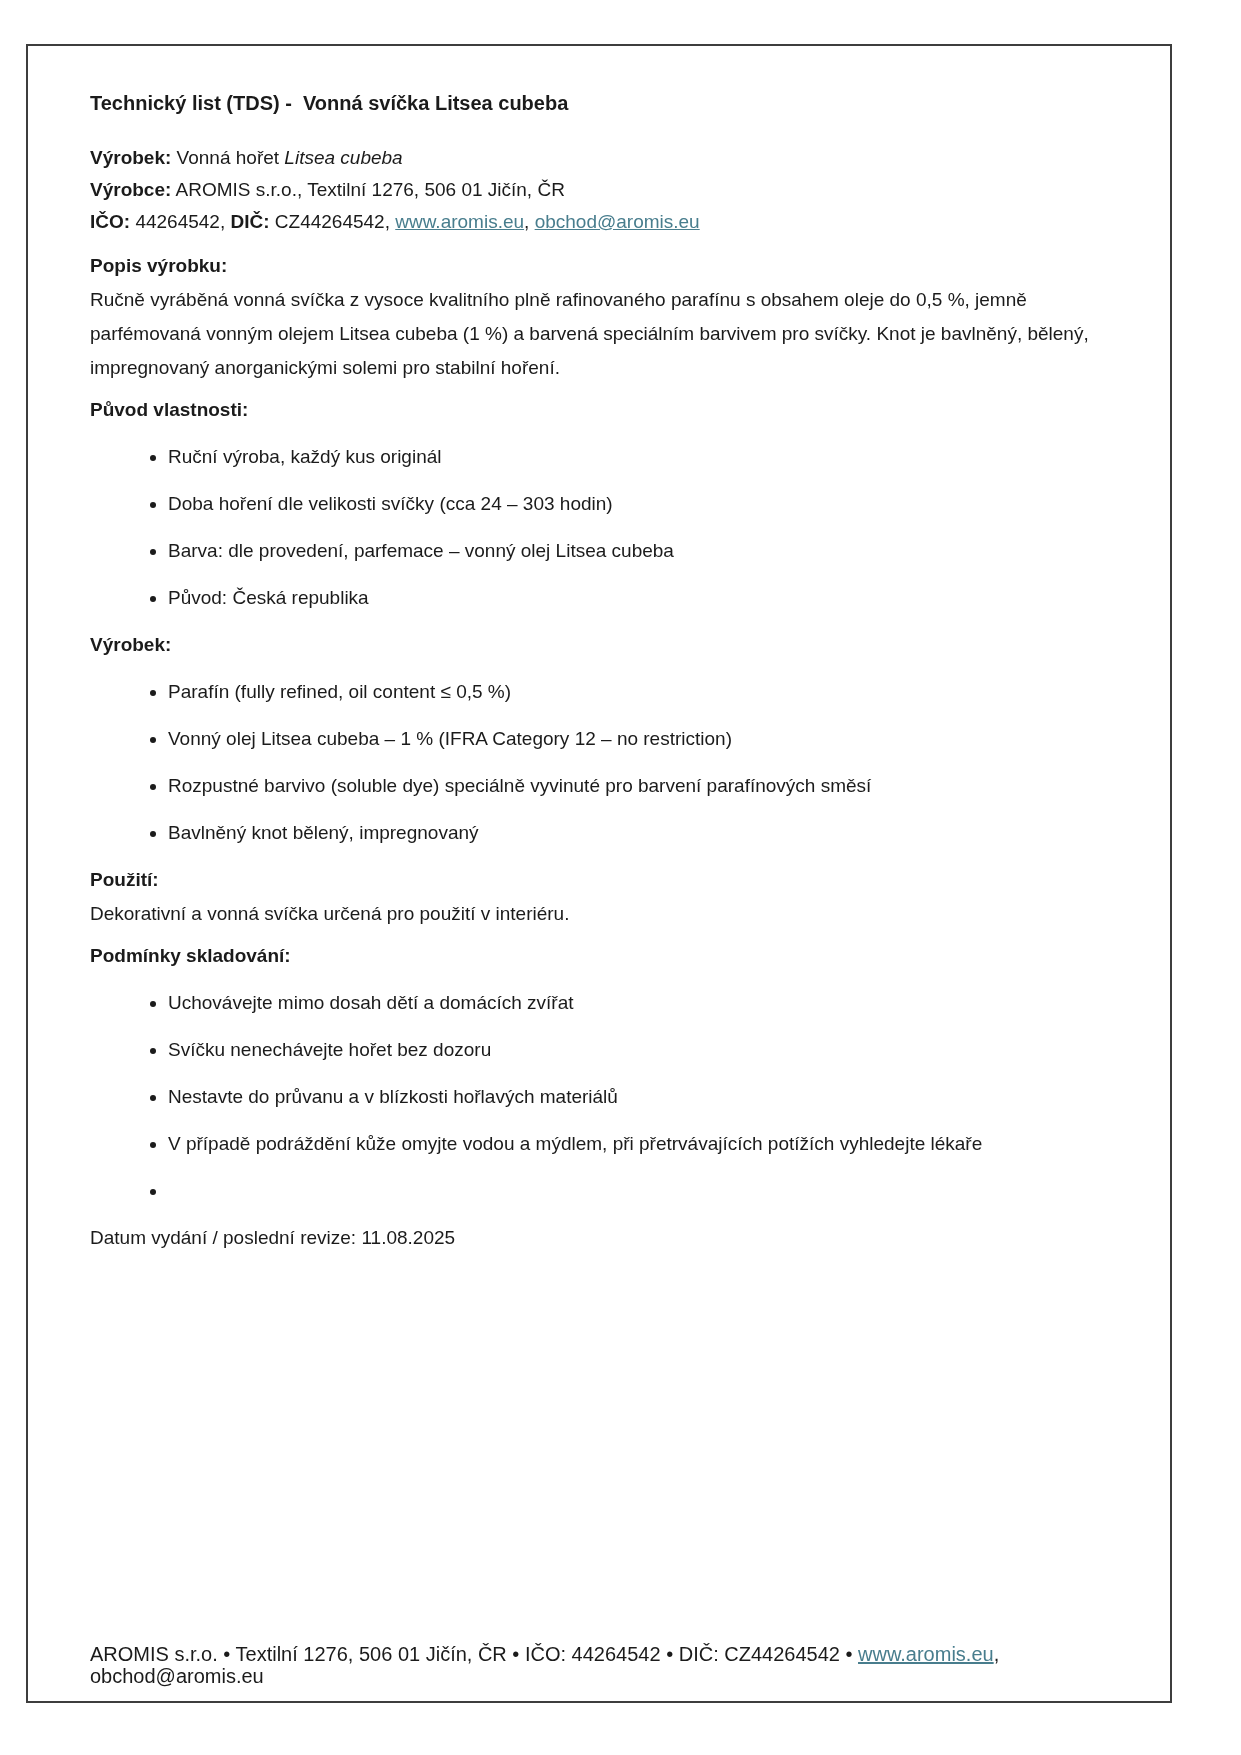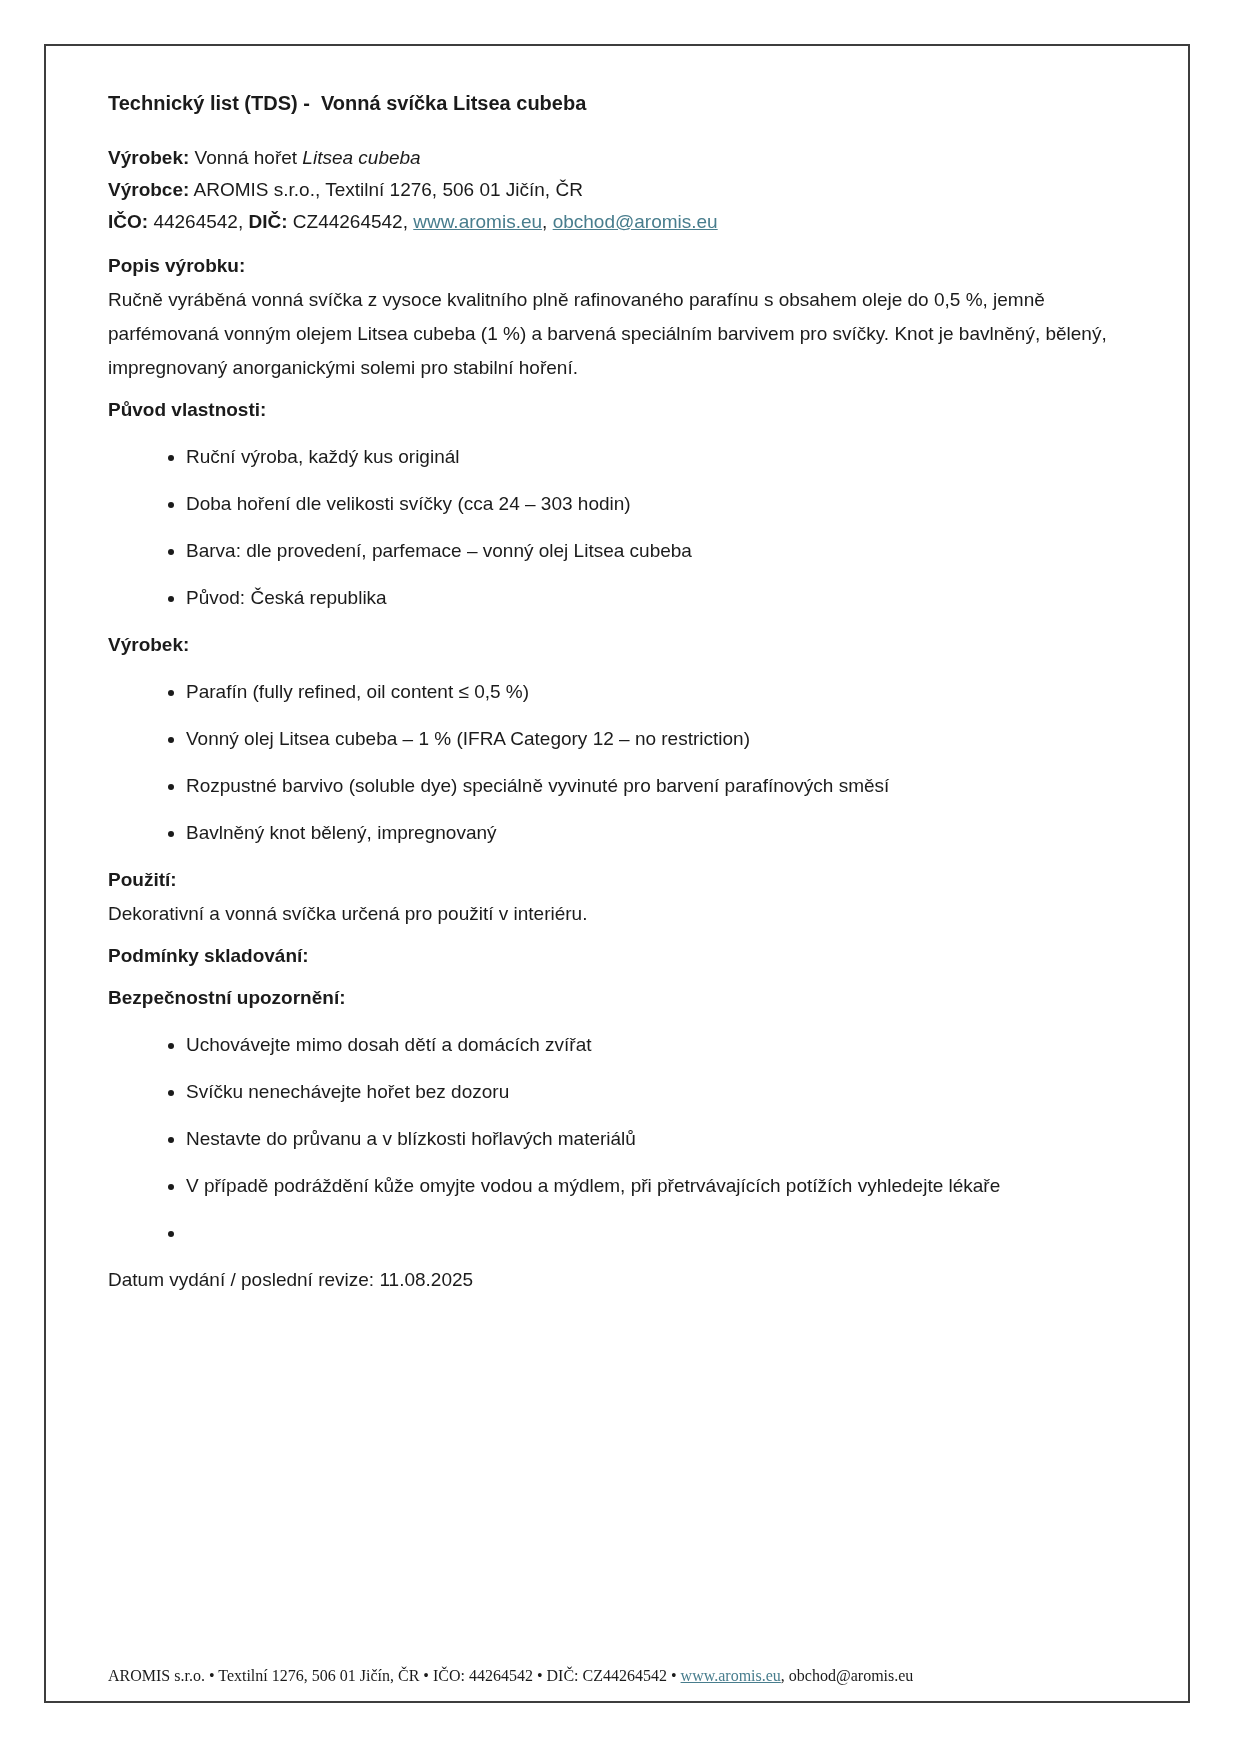--- a/index.html
+++ b/index.html
@@ -11,21 +11,21 @@
   }
   .canvas {
     position: relative;
     width: 1241px;
     height: 1755px;
     background: #ffffff;
     overflow: hidden;
   }
   .page {
     position: absolute;
-    left: 44px;
+    left: 26px;
     top: 44px;
     width: 1146px;
     height: 1659px;
     box-sizing: border-box;
     border: 2px solid #3d3d3d;
     background: #ffffff;
     padding: 26px 56px 0 62px;
   }
   .title {
     font-size: 20px;
@@ -73,24 +73,23 @@
   .datum-line {
     font-size: 19px;
     line-height: 34px;
     margin: 8px 0 0 0;
   }
   .footer {
     position: absolute;
     left: 62px;
     right: 40px;
     bottom: 14px;
-    font-size: 16px;
+    font-size: 20px;
     line-height: 22px;
     white-space: pre-wrap;
-    font-family: Liberation Serif, serif;
   }
 </style>
 </head>
 <body>
 
 <div class="canvas">
   <div class="page">
 
     <div class="title">Technický list (TDS) -  Vonná svíčka Litsea cubeba</div>
 
@@ -117,21 +116,20 @@
       <li>Vonný olej Litsea cubeba – 1 % (IFRA Category 12 – no restriction)</li>
       <li>Rozpustné barvivo (soluble dye) speciálně vyvinuté pro barvení parafínových směsí</li>
       <li>Bavlněný knot bělený, impregnovaný</li>
     </ul>
 
     <h3 class="section-heading">Použití:</h3>
     <p class="body-text">Dekorativní a vonná svíčka určená pro použití v interiéru.</p>
 
     <h3 class="section-heading">Podmínky skladování:</h3>
 
-    <h3 class="section-heading">Bezpečnostní upozornění:</h3>
     <ul class="bullets">
       <li>Uchovávejte mimo dosah dětí a domácích zvířat</li>
       <li>Svíčku nenechávejte hořet bez dozoru</li>
       <li>Nestavte do průvanu a v blízkosti hořlavých materiálů</li>
       <li>V případě podráždění kůže omyjte vodou a mýdlem, při přetrvávajících potížích vyhledejte lékaře</li>
       <li></li>
     </ul>
 
     <p class="datum-line">Datum vydání / poslední revize: 11.08.2025</p>
 

